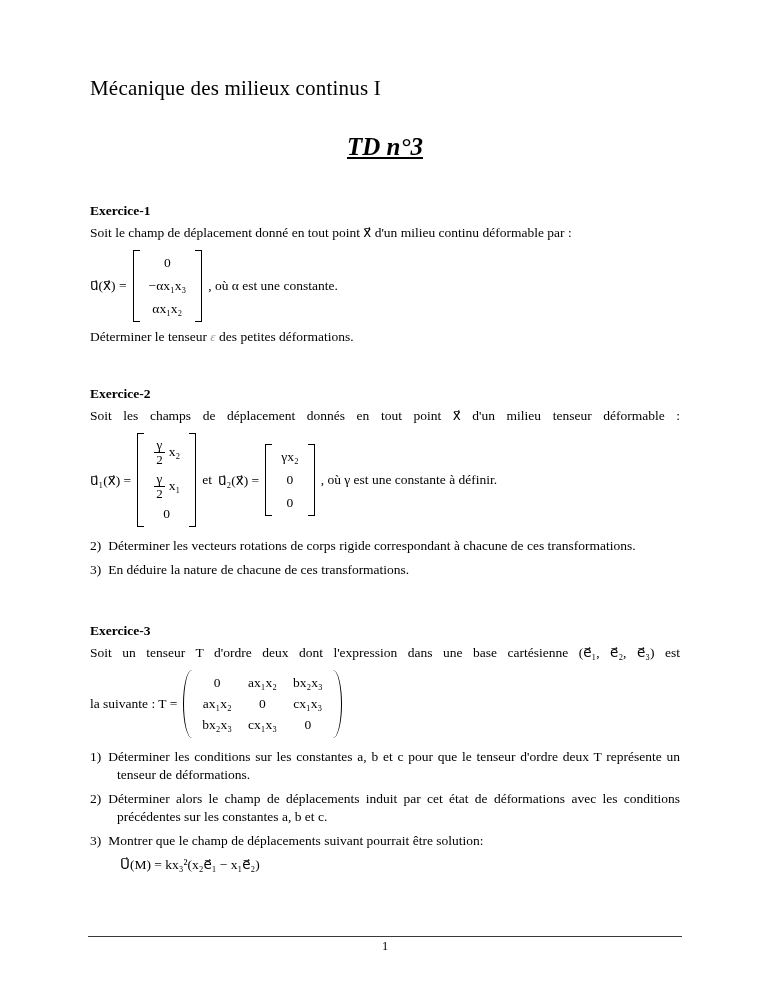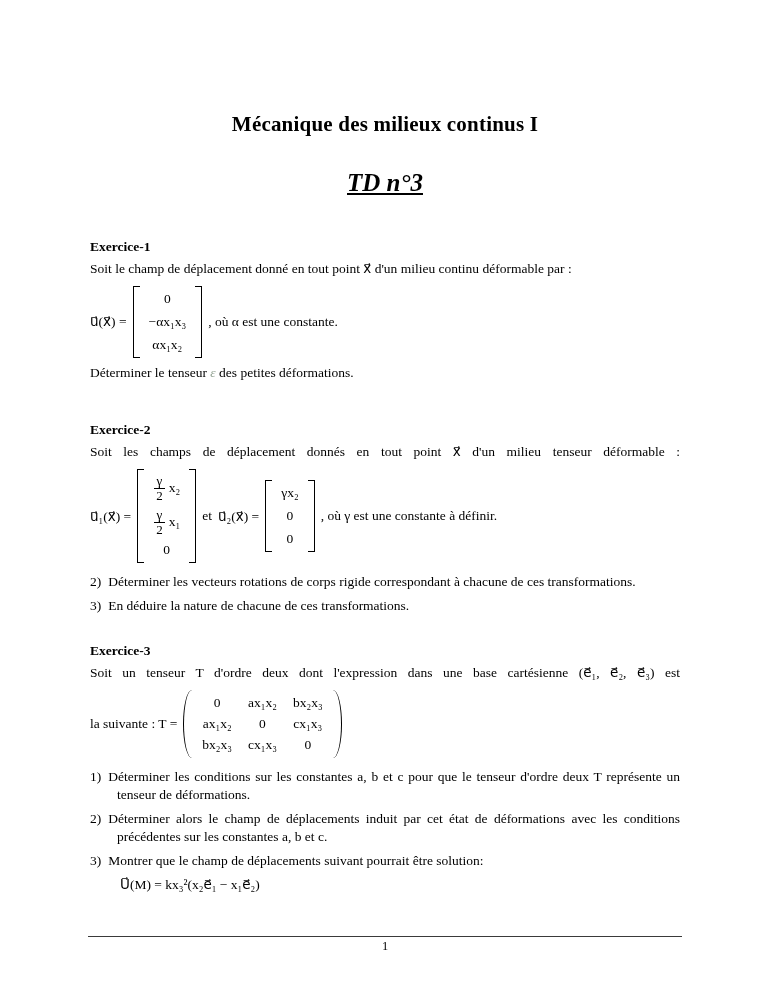--- a/index.html
+++ b/index.html
@@ -6,27 +6,27 @@
   body {
     width: 768px; height: 994px;
     background: #ffffff;
     font-family: "Liberation Serif", "DejaVu Serif", "DejaVu Sans", serif;
     font-size: 13.5px;
     color: #000;
   }
   .page { position: relative; width: 768px; height: 994px; overflow: hidden; background: #fff; }
   .content { position: absolute; left: 90px; top: 76px; width: 590px; }
 
-  .title { font-size: 21px; font-weight: bold; text-align: center; letter-spacing: 0.2px; margin-top: 36px; }
+  .title { font-size: 21px; font-weight: normal; letter-spacing: 0.2px; }
   .subtitle { margin-top: 32px; text-align: center; }
   .subtitle-text { font-size: 25px; font-weight: bold; font-style: italic; text-decoration: underline; }
 
   .sec1 { margin-top: 42px; }
   .sec2 { margin-top: 40px; }
-  .sec3 { margin-top: 28px; }
+  .sec3 { margin-top: 44px; }
 
   .ex-heading { font-weight: bold; }
   .ex-heading .hu { }
 
   .para { margin: 5px 0 0 0; line-height: 1.33; }
   .just { text-align: justify; }
   .justlast { text-align: justify; text-align-last: justify; }
 
   .eqline { display: flex; align-items: center; gap: 6px; margin: 8px 0 6px 0; }
   .mi { white-space: pre; }

